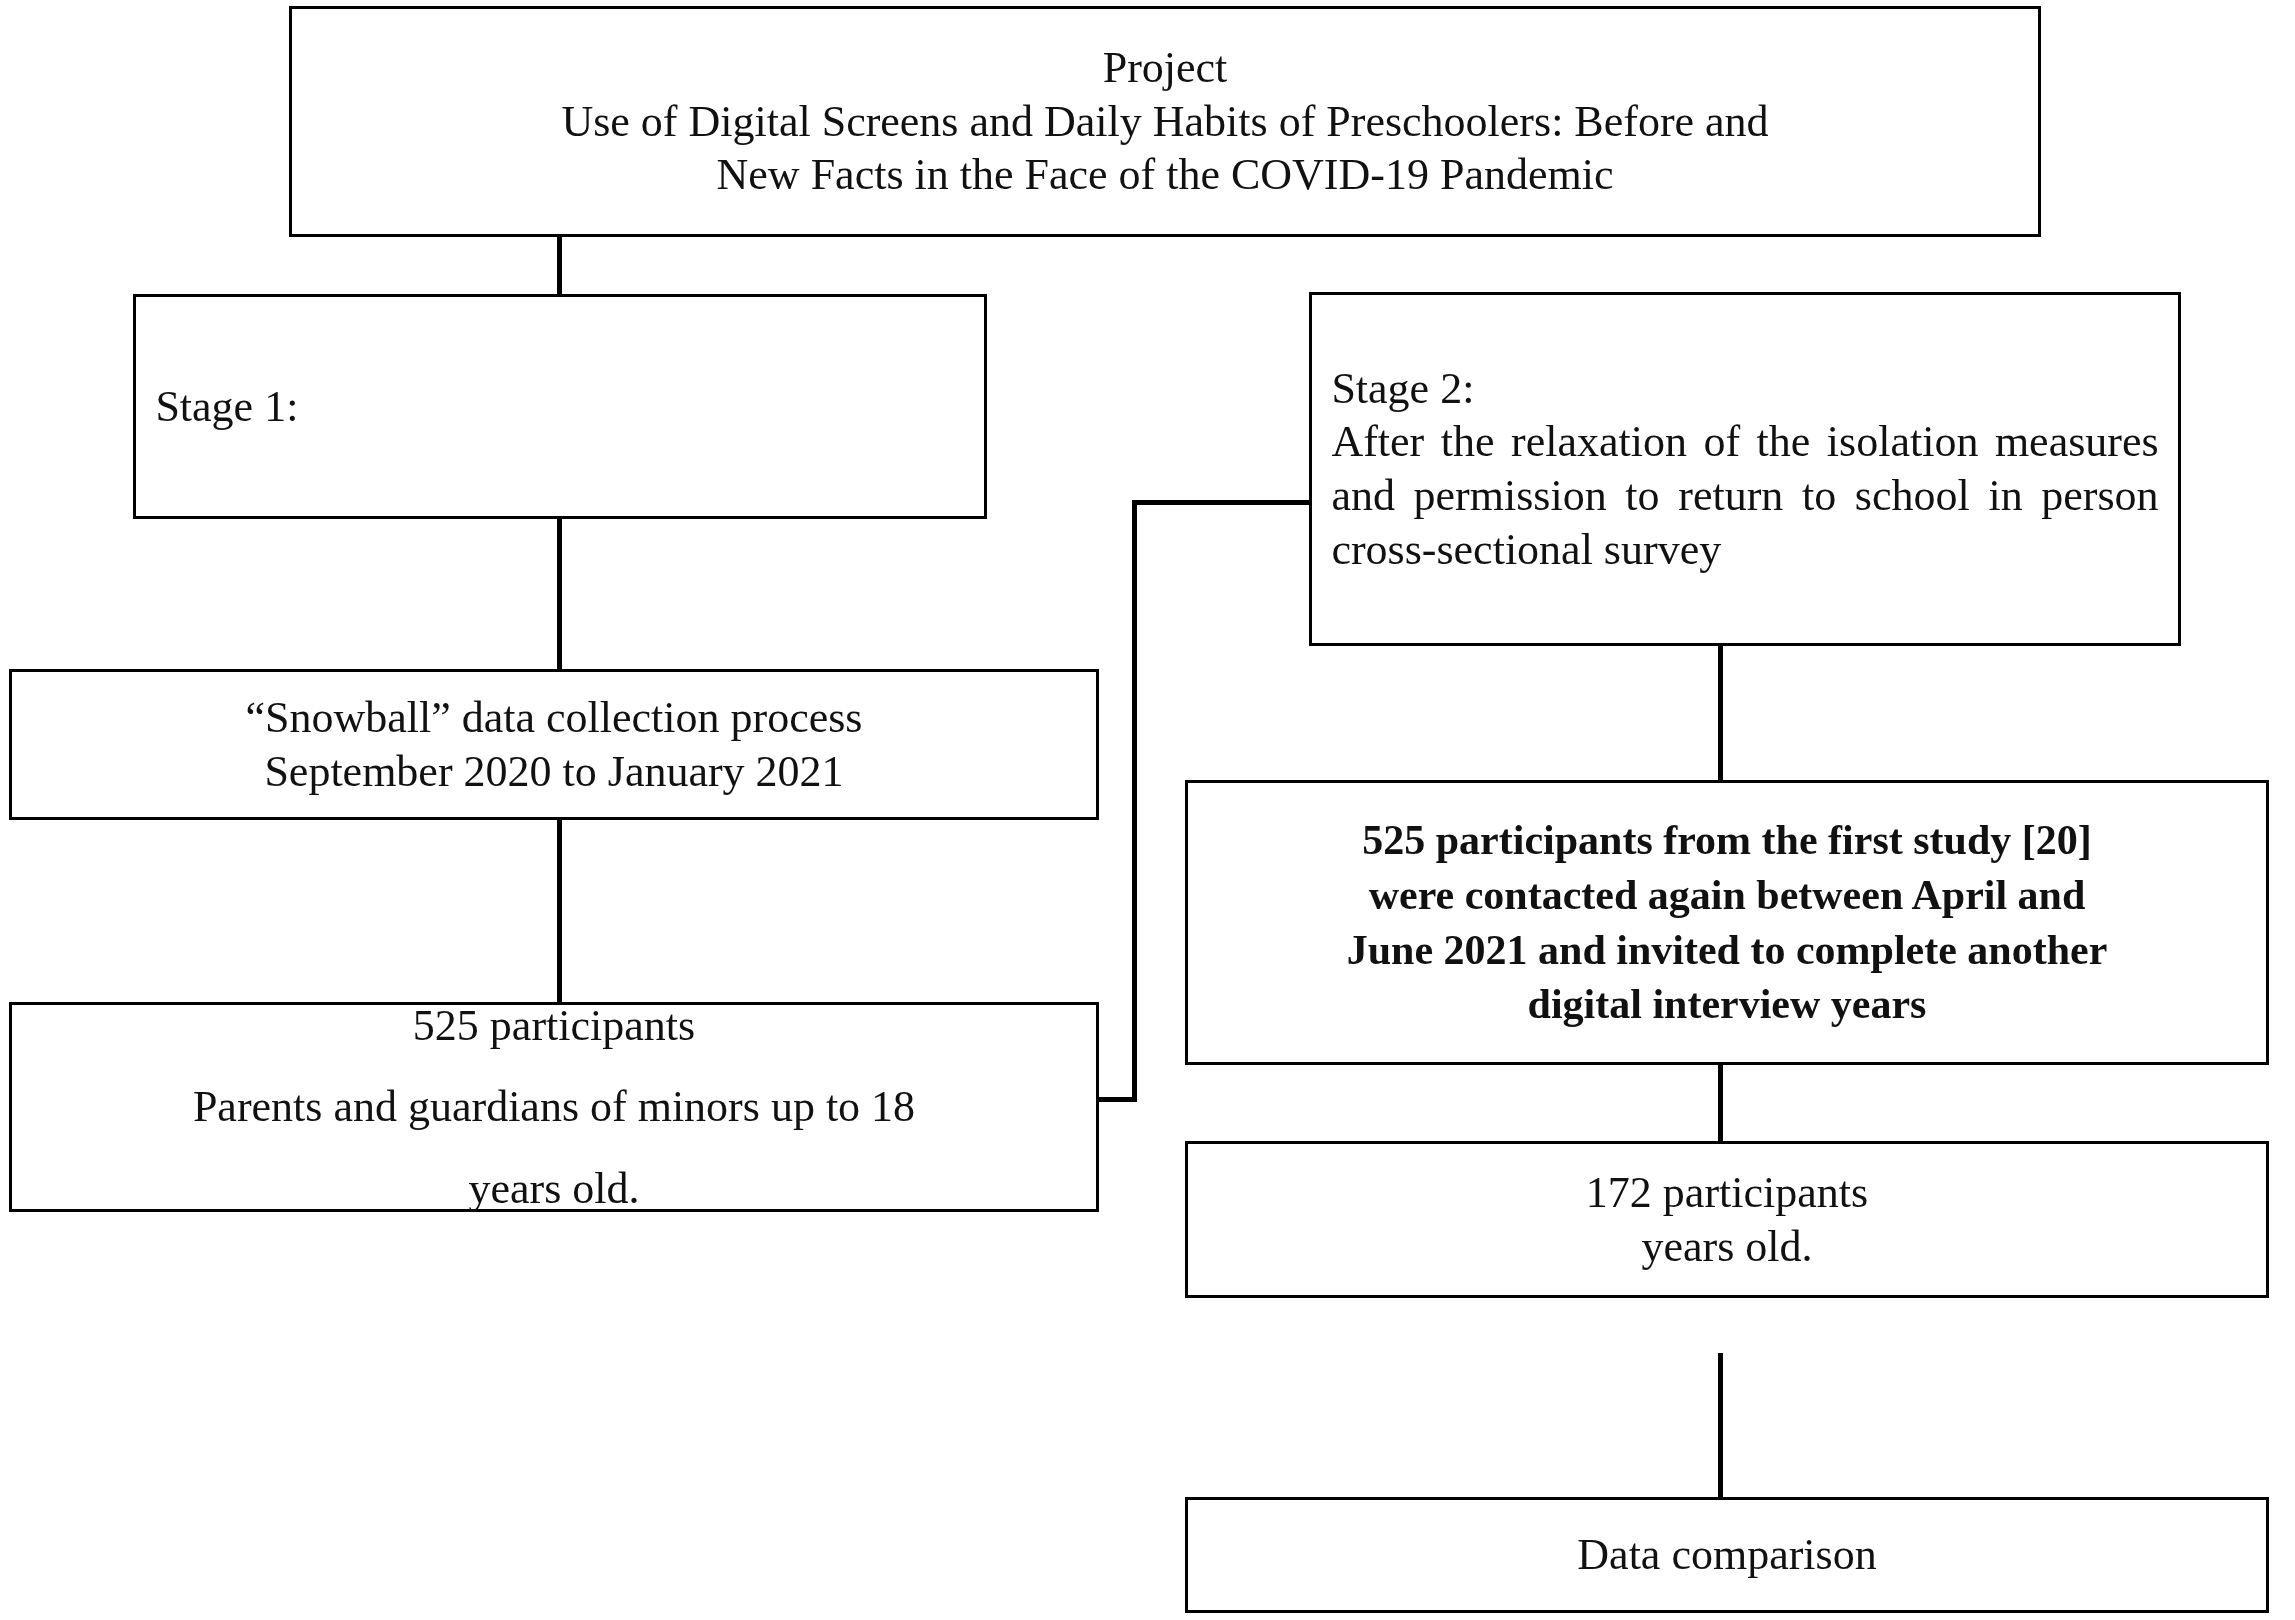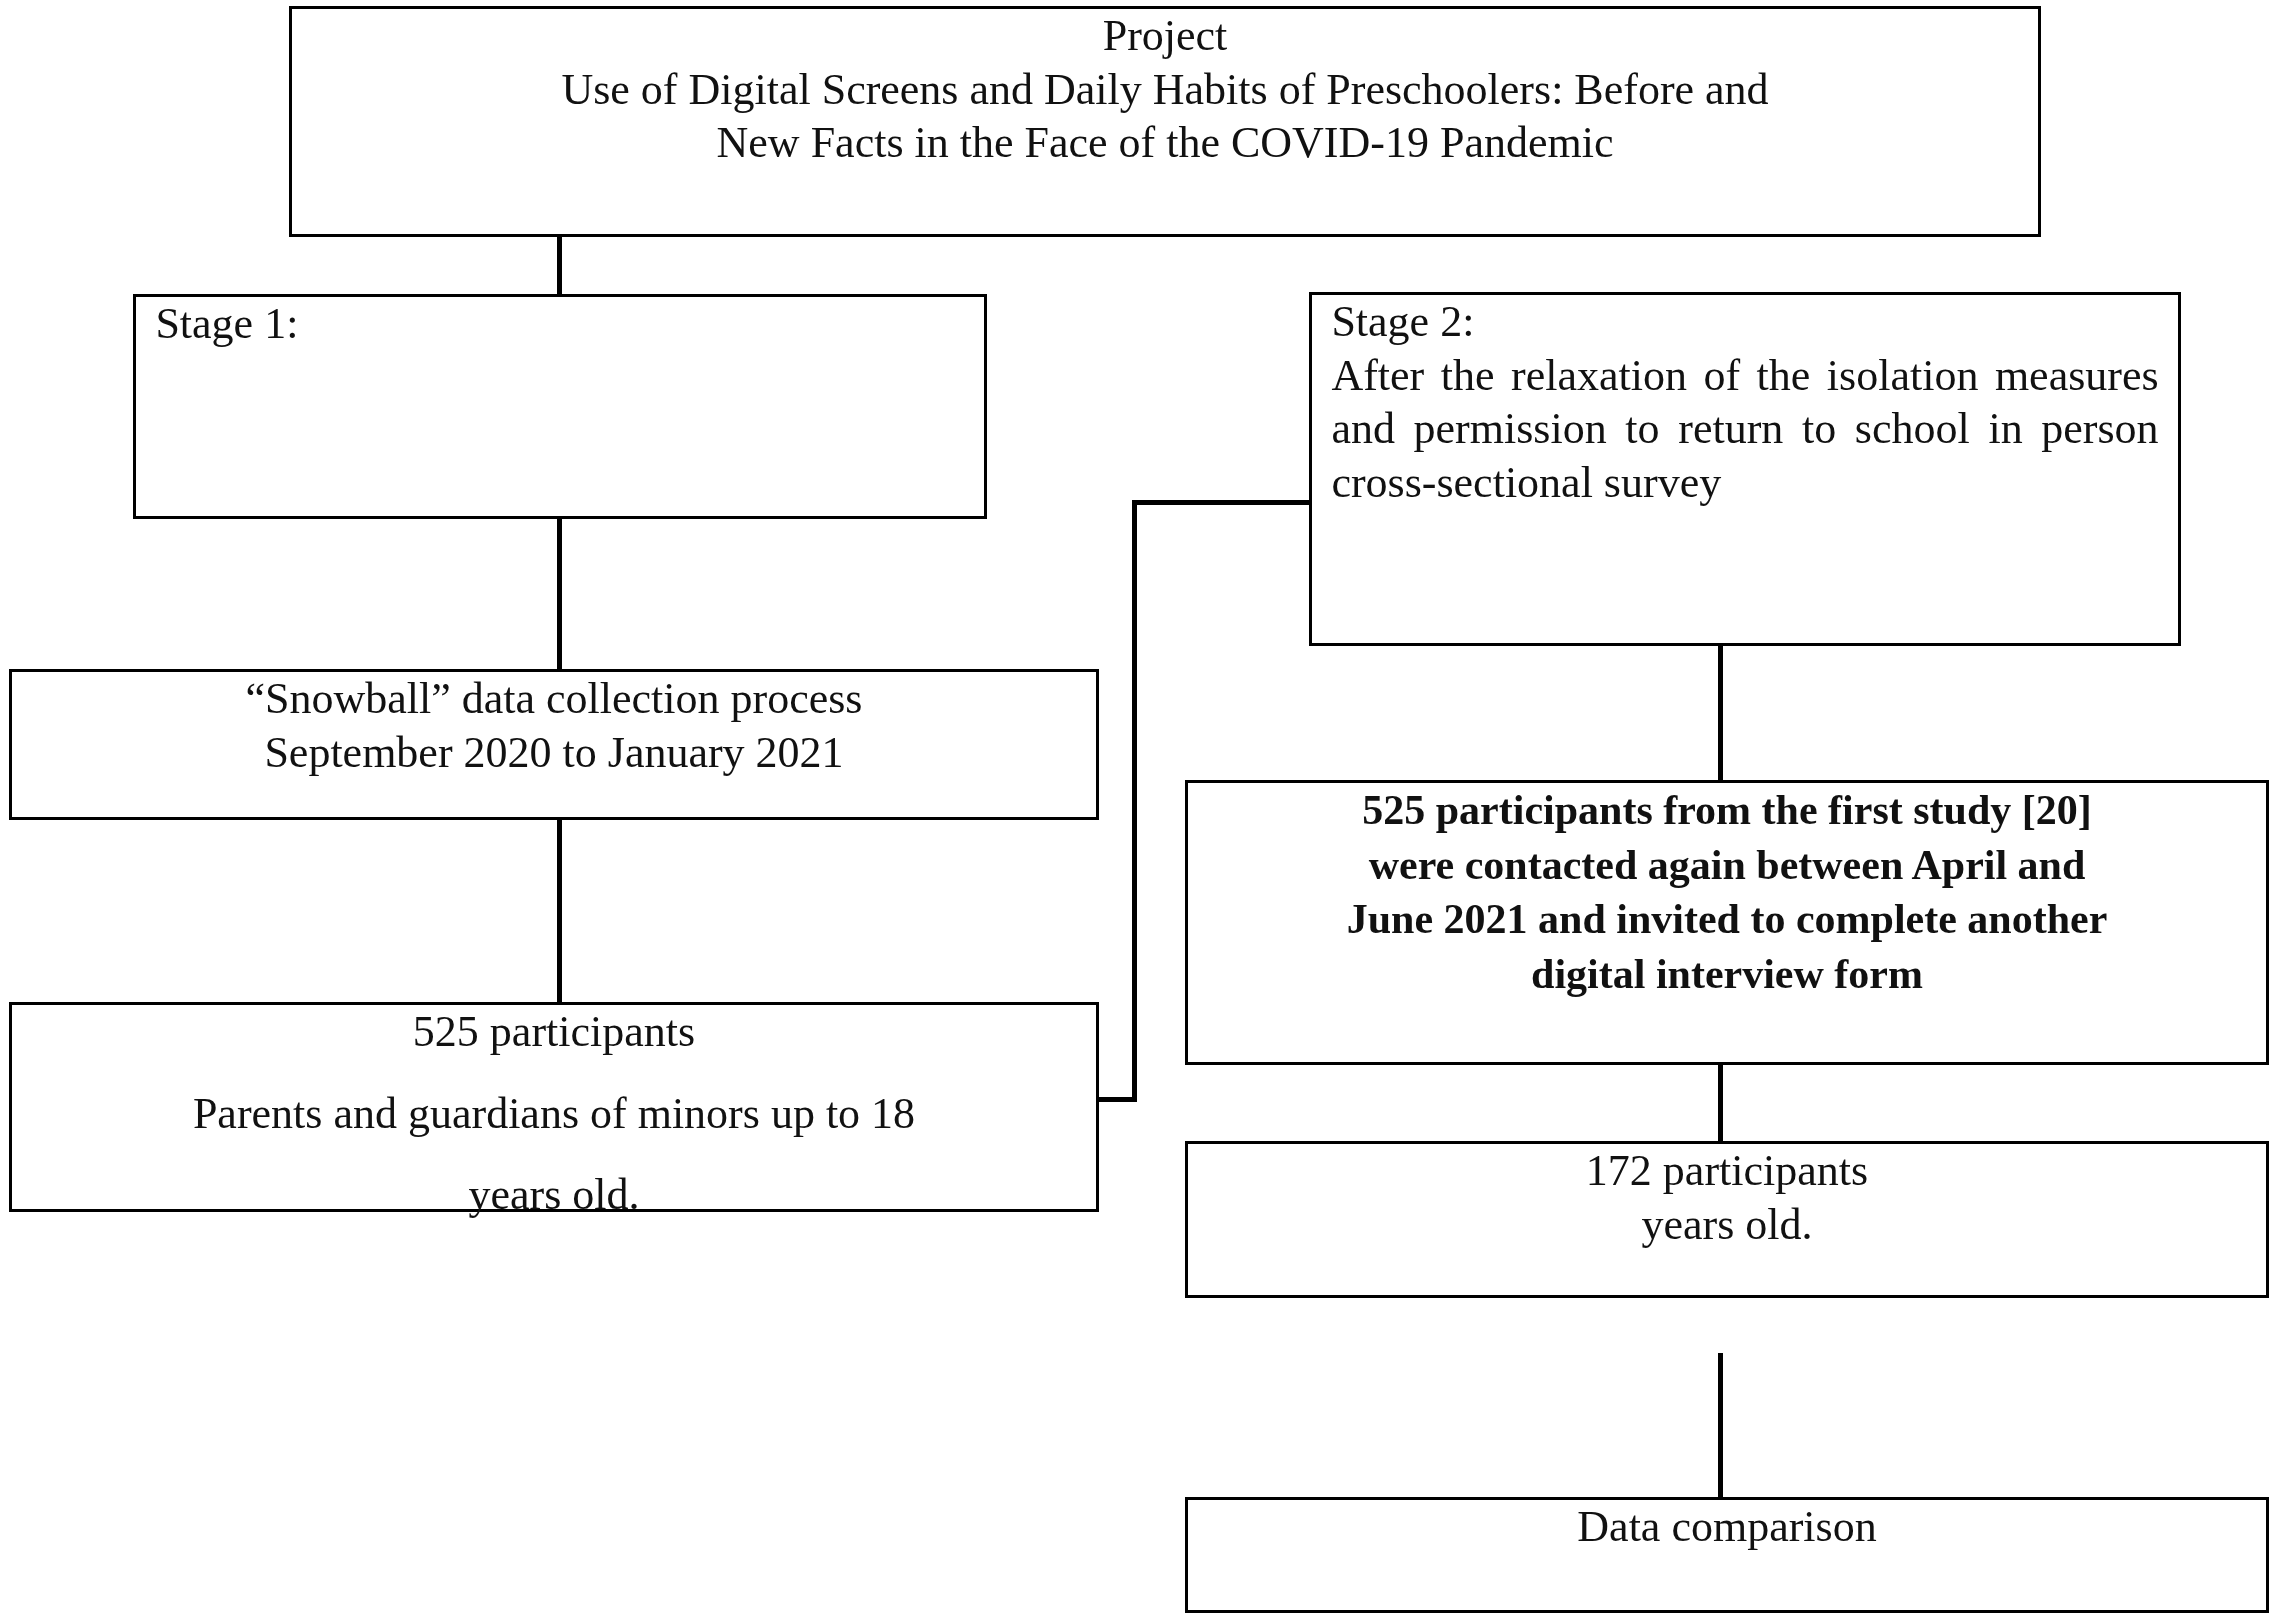--- a/index.html
+++ b/index.html
@@ -17,21 +17,21 @@
     color: #111111;
     overflow: hidden;
   }
   .box {
     position: absolute;
     box-sizing: border-box;
     border: 3.7px solid #000000;
     background: #ffffff;
     display: flex;
     flex-direction: column;
-    justify-content: flex-start;
+    justify-content: center;
     z-index: 3;
   }
   .box .line {
     display: block;
     white-space: nowrap;
   }
   .center { text-align: center; }
   .left   { text-align: left; }
   .justify {
     text-align: justify;
@@ -94,21 +94,21 @@
   <div class="box center t46" style="left:9px; top:1002px; width:1090px; height:210px;gap:28px;">
     <span class="line">525 participants</span>
     <span class="line">Parents and  guardians  of minors  up to 18</span>
     <span class="line">years old.</span>
   </div>
 
   <div class="box center t44" style="left:1185px; top:780px; width:1084px; height:285px;">
     <span class="line">525 participants  from the first  study [20]</span>
     <span class="line">were  contacted  again between  April  and</span>
     <span class="line">June 2021 and invited  to complete  another</span>
-    <span class="line">digital  interview  form</span>
+    <span class="line">digital  interview  years</span>
   </div>
 
   <div class="box center t46" style="left:1185px; top:1141px; width:1084px; height:157px;">
     <span class="line">172 participants</span>
     <span class="line">years old.</span>
   </div>
 
   <div class="box center t46" style="left:1185px; top:1497px; width:1084px; height:116px;">
     <span class="line">Data comparison</span>
   </div>

